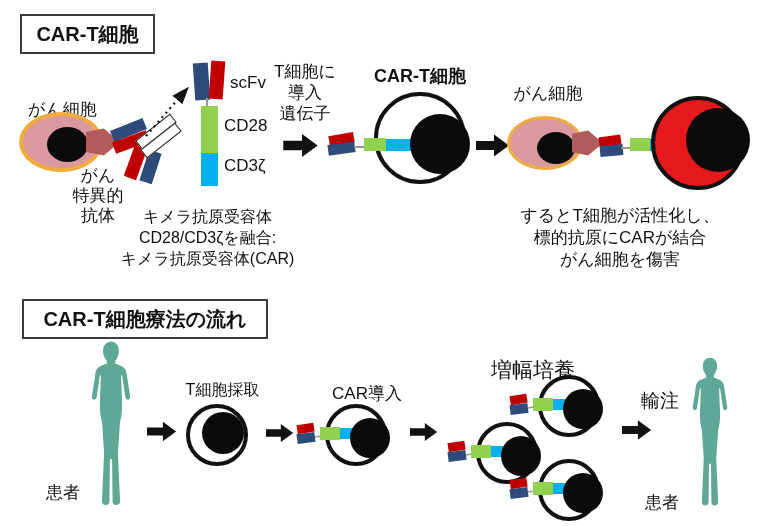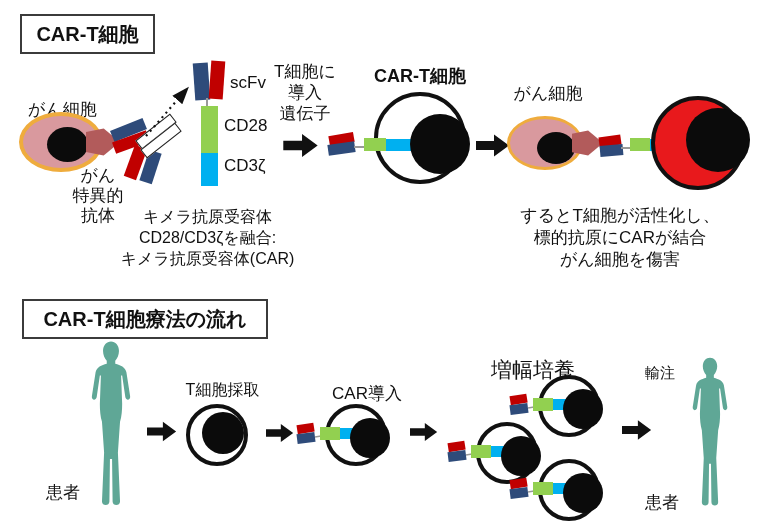--- a/index.html
+++ b/index.html
@@ -176,19 +176,19 @@
       <use href="#minicell-shape"></use>
     </svg>
   <svg class="abs" style="left:509px;top:457px;" width="94" height="66">
       <use href="#minicell-shape"></use>
     </svg>
 
   <svg class="abs" style="left:622px;top:417px;" width="30" height="26">
       <use href="#arrow-shape"></use>
     </svg>
 
-  <div class="lbl ctr" style="left:630px;top:364px;width:60px;font-size:15px;">輸注</div>
+  <div class="lbl ctr" style="left:630px;top:388px;width:60px;font-size:19px;">輸注</div>
   <svg class="abs" style="left:686px;top:347px;" width="48" height="174">
       <use href="#human-shape"></use>
     </svg>
   <div class="lbl" style="left:645px;top:491px;font-size:17px;">患者</div>
 
 </div>
 
 </body></html>

